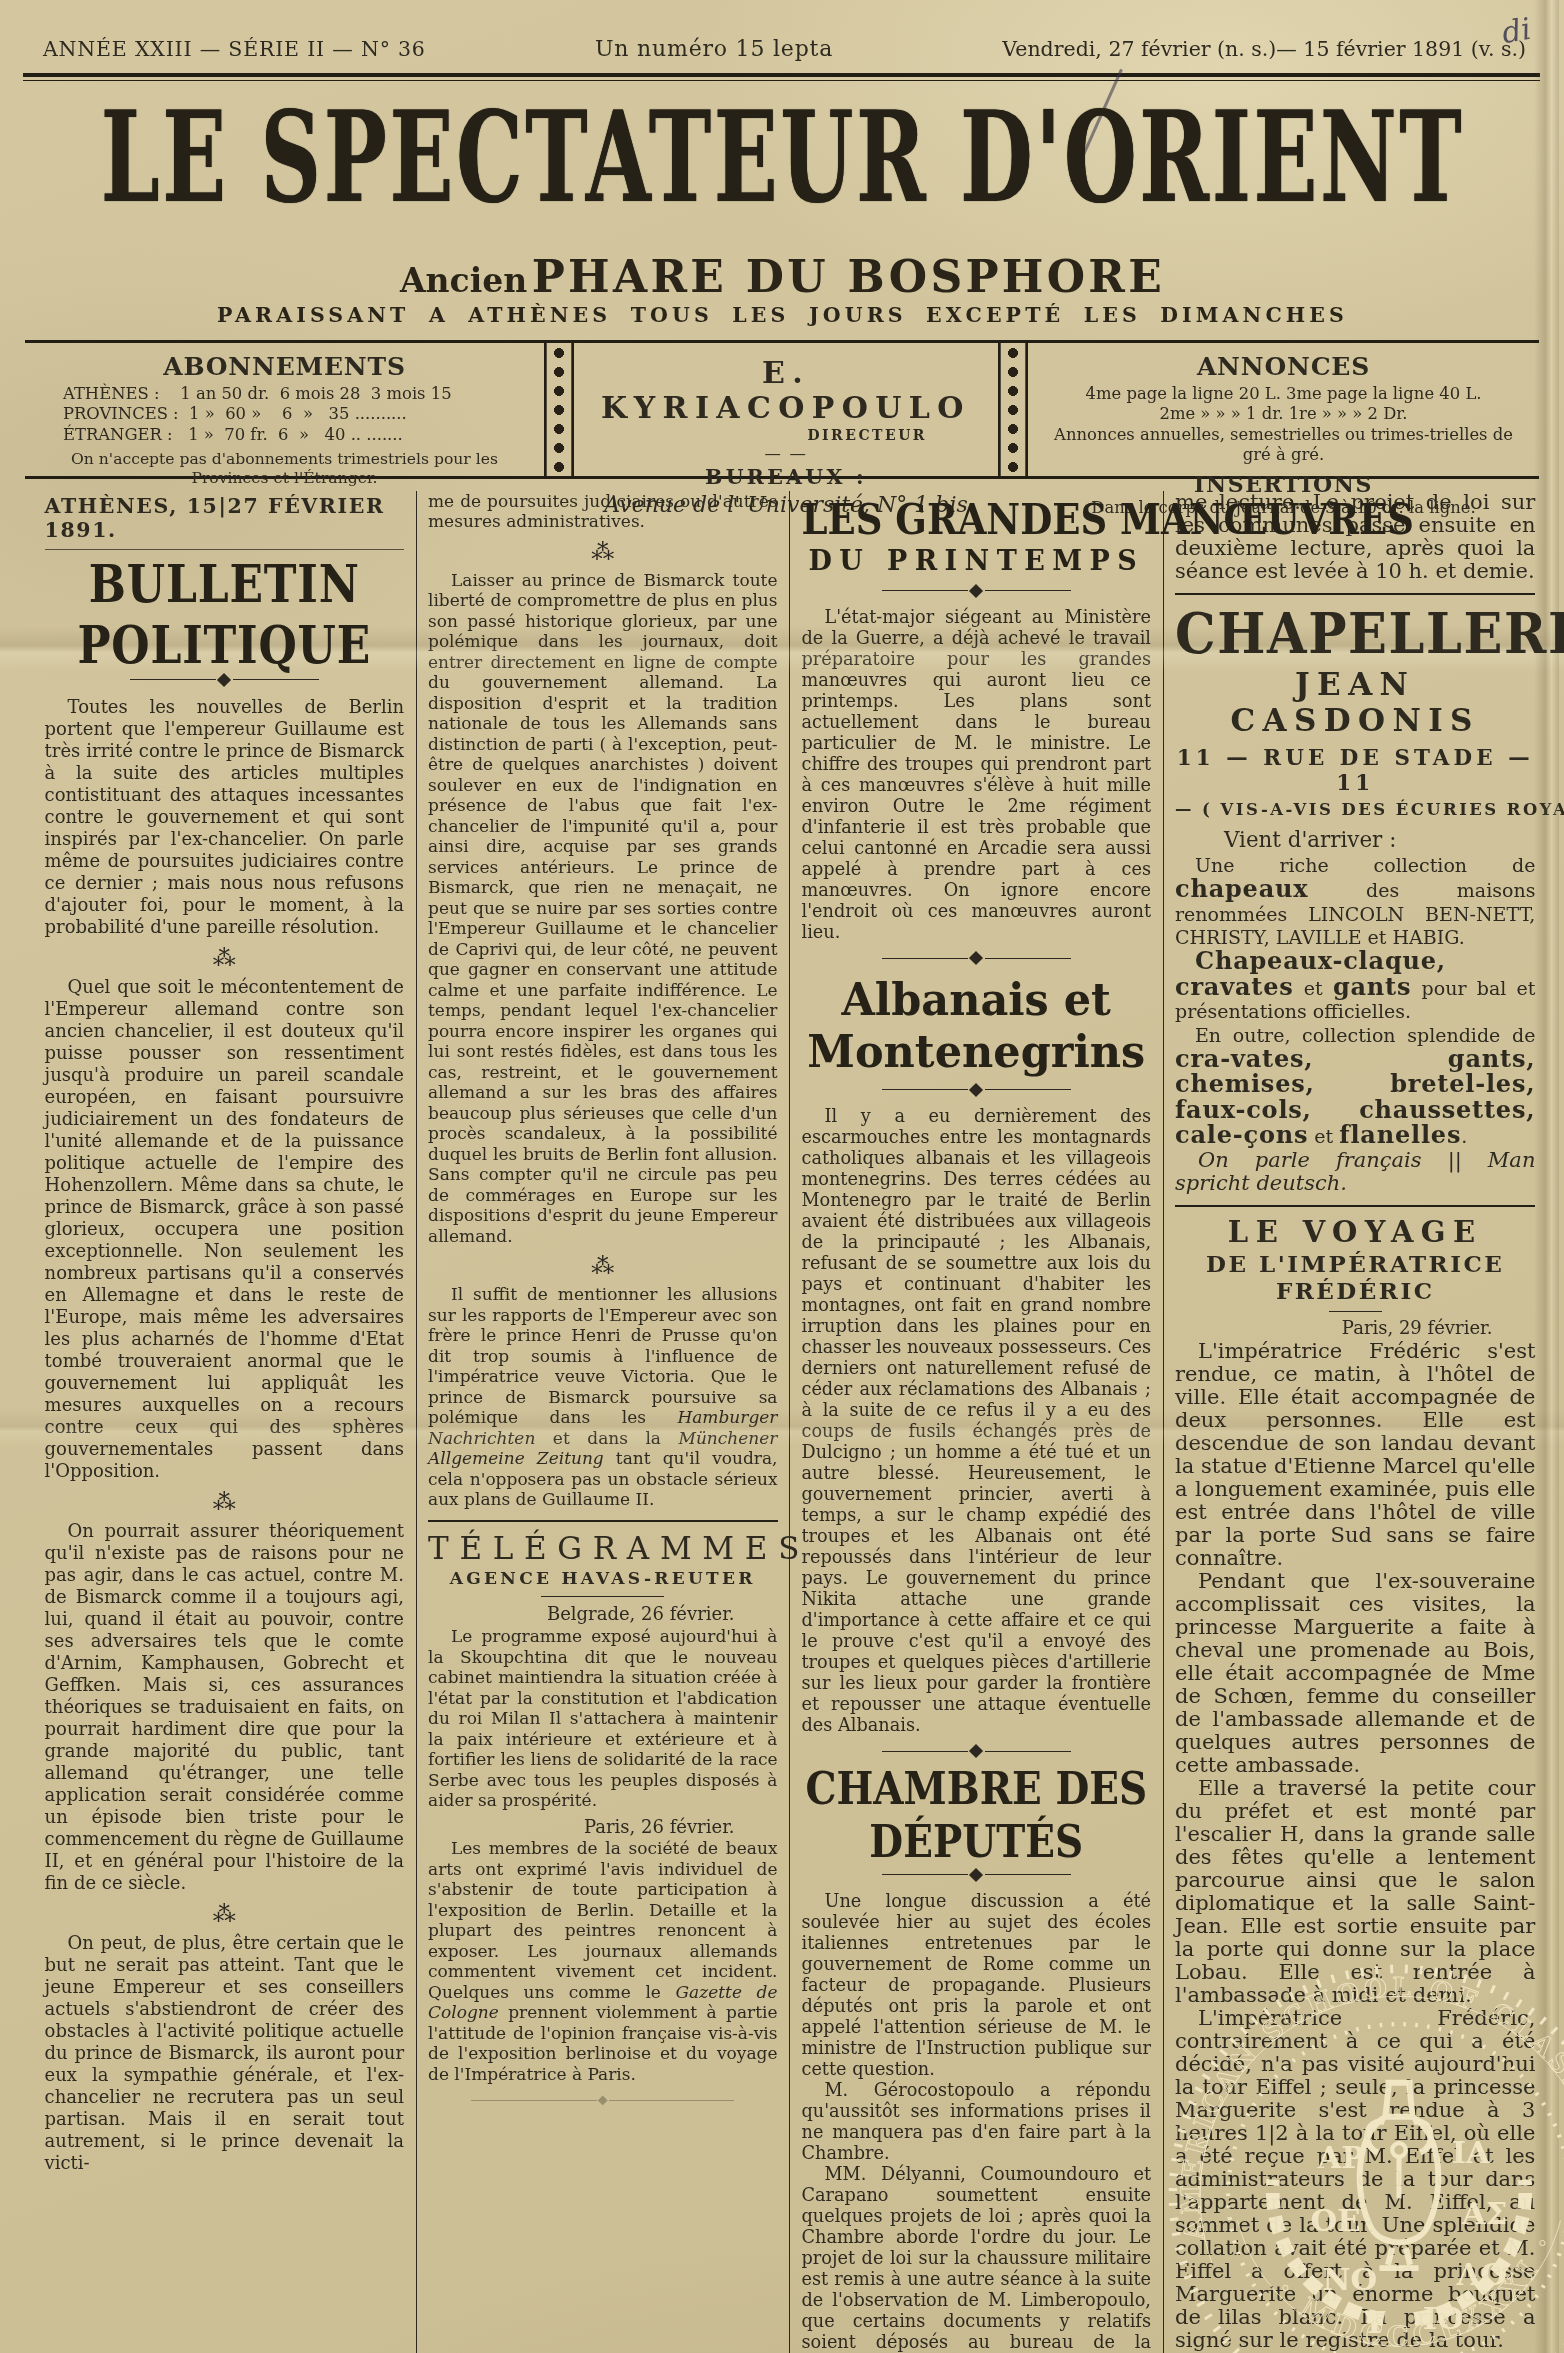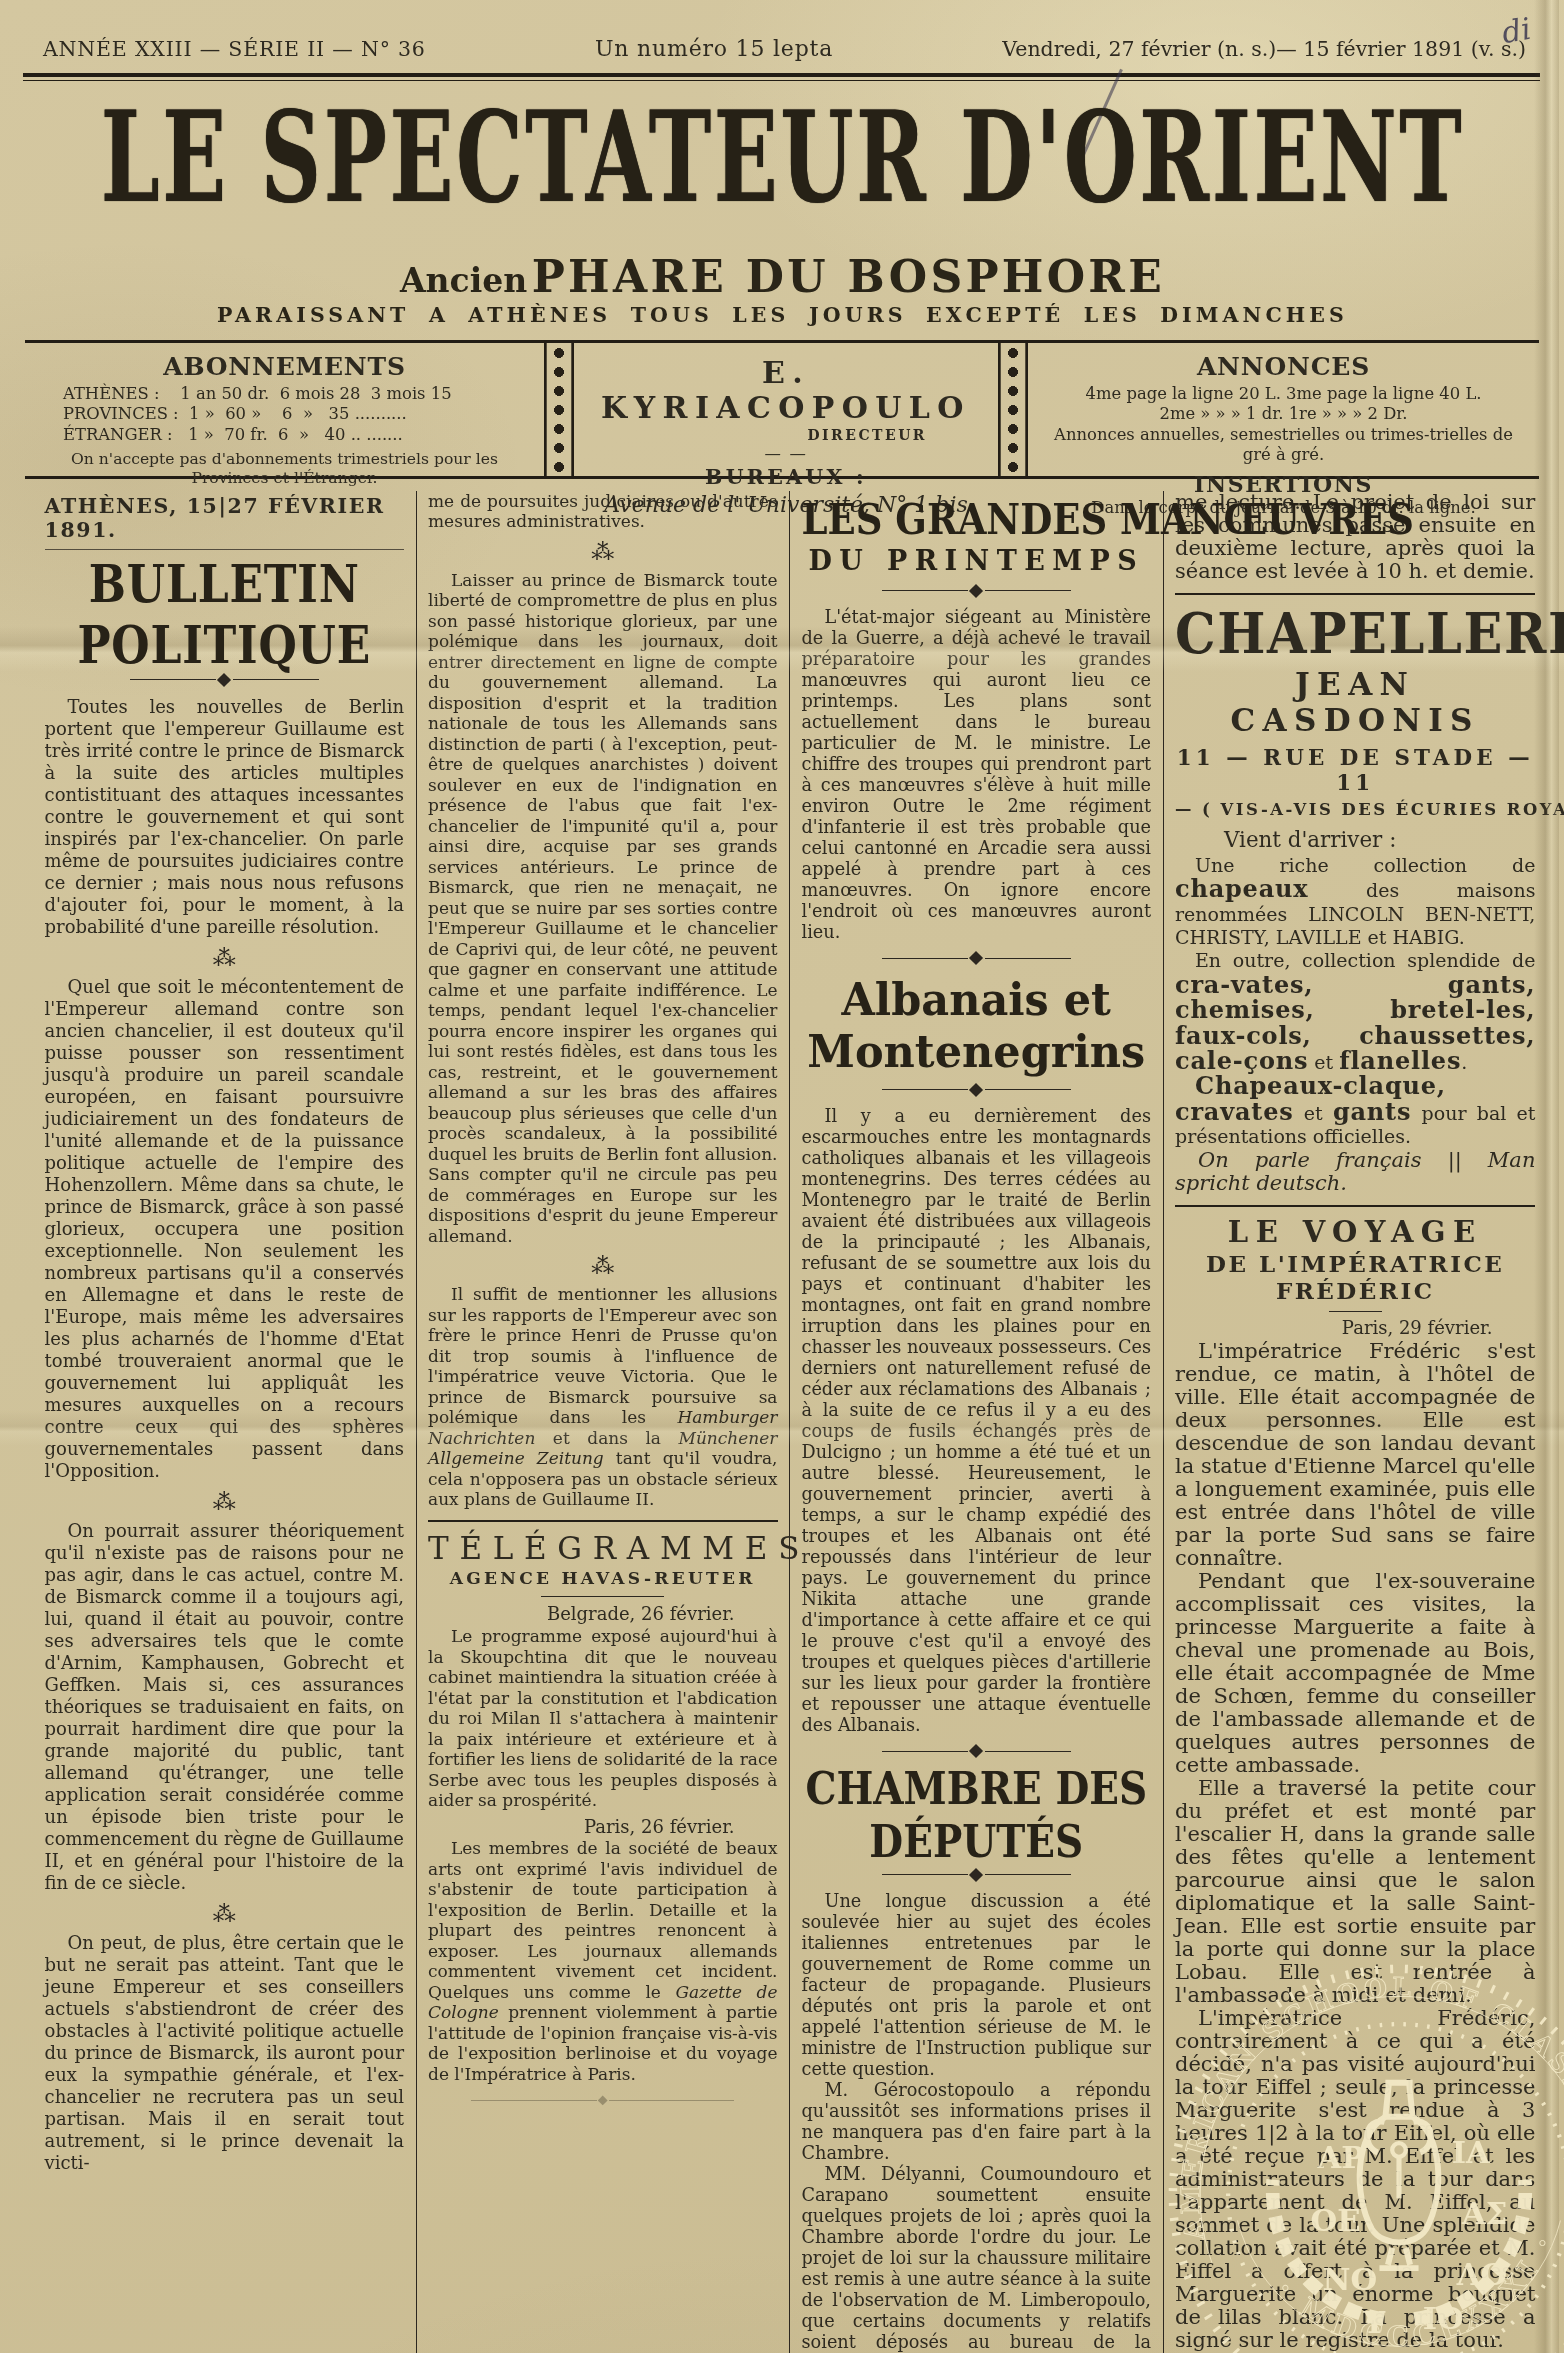--- a/index.html
+++ b/index.html
@@ -223,22 +223,22 @@
 
     <article class="col c4">
       <p class="cont">me lecture. Le projet de loi sur les communes passe ensuite en deuxième lecture, après quoi la séance est levée à 10 h. et demie.</p>
       <div class="hr-thick"></div>
       <h2 class="ad-title">CHAPELLERIE</h2>
       <div class="ad-name">JEAN CASDONIS</div>
       <div class="ad-addr">11 — RUE DE STADE — 11</div>
       <div class="ad-addr2">— ( VIS-A-VIS DES ÉCURIES ROYALES ) —</div>
       <div class="ad-arrival">Vient d'arriver :</div>
       <p class="adp"><span>Une riche collection de </span><b>chapeaux</b><span> des maisons renommées LINCOLN BEN-NETT, CHRISTY, LAVILLE et HABIG.</span></p>
+      <p class="adp"><b>Chapeaux-claque, cravates</b><span> et </span><b>gants</b><span> pour bal et présentations officielles.</span></p>
       <p class="adp"><span>En outre, collection splendide de </span><b>cra-vates, gants, chemises, bretel-les, faux-cols, chaussettes, cale-çons</b><span> et </span><b>flanelles</b><span>.</span></p>
-      <p class="adp"><b>Chapeaux-claque, cravates</b><span> et </span><b>gants</b><span> pour bal et présentations officielles.</span></p>
       <p class="ad-langs">On parle français || Man spricht deutsch.</p>
       <div class="hr-thick"></div>
       <h2 class="voy-h1">LE VOYAGE</h2>
       <div class="voy-h2">DE L'IMPÉRATRICE FRÉDÉRIC</div>
       <div class="voy-rule"></div>
       <div class="dl-right">Paris, 29 février.</div>
       <p>L'impératrice Frédéric s'est rendue, ce matin, à l'hôtel de ville. Elle était accompagnée de deux personnes. Elle est descendue de son landau devant la statue d'Etienne Marcel qu'elle a longuement examinée, puis elle est entrée dans l'hôtel de ville par la porte Sud sans se faire connaître.</p>
       <p>Pendant que l'ex-souveraine accomplissait ces visites, la princesse Marguerite a faite à cheval une promenade au Bois, elle était accompagnée de Mme de Schœn, femme du conseiller de l'ambassade allemande et de quelques autres personnes de cette ambassade.</p>
       <p>Elle a traversé la petite cour du préfet et est monté par l'escalier H, dans la grande salle des fêtes qu'elle a lentement parcourue ainsi que le salon diplomatique et la salle Saint-Jean. Elle est sortie ensuite par la porte qui donne sur la place Lobau. Elle est rentrée à l'ambassade à midi et demi.</p>
       <p>L'impératrice Frédéric, contrairement à ce qui a été décidé, n'a pas visité aujourd'hui la tour Eiffel ; seule, la princesse Marguerite s'est rendue à 3 heures 1|2 à la tour Eiffel, où elle a été reçue par M. Eiffel et les administrateurs de la tour dans l'appartement de M. Eiffel, au sommet de la tour. Une splendide collation avait été préparée et M. Eiffel a offert à la princesse Marguerite un énorme bouquet de lilas blanc. La princesse a signé sur le registre de la tour.</p>

